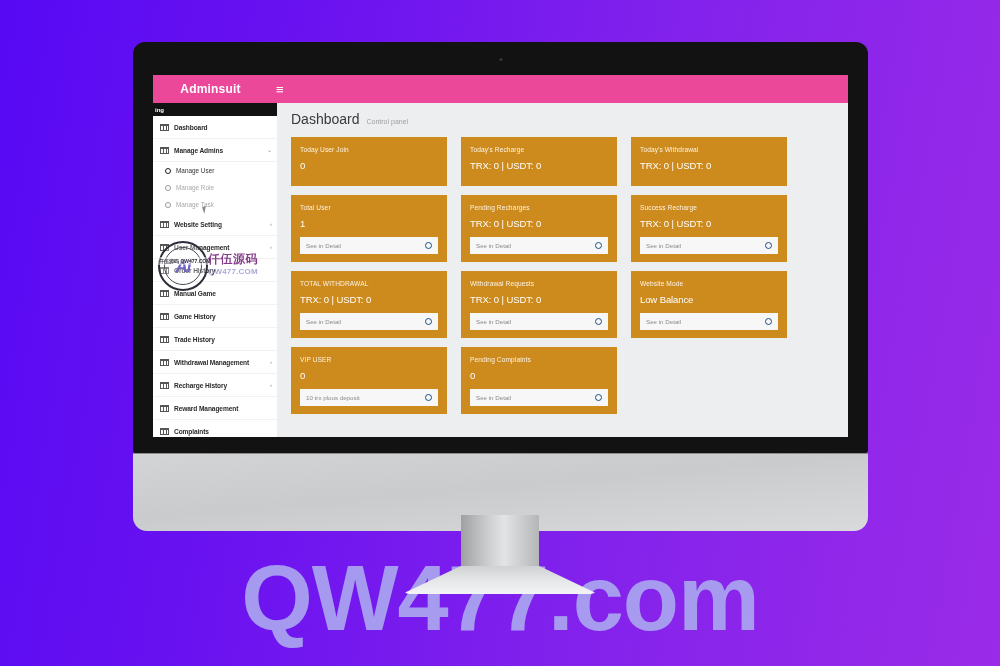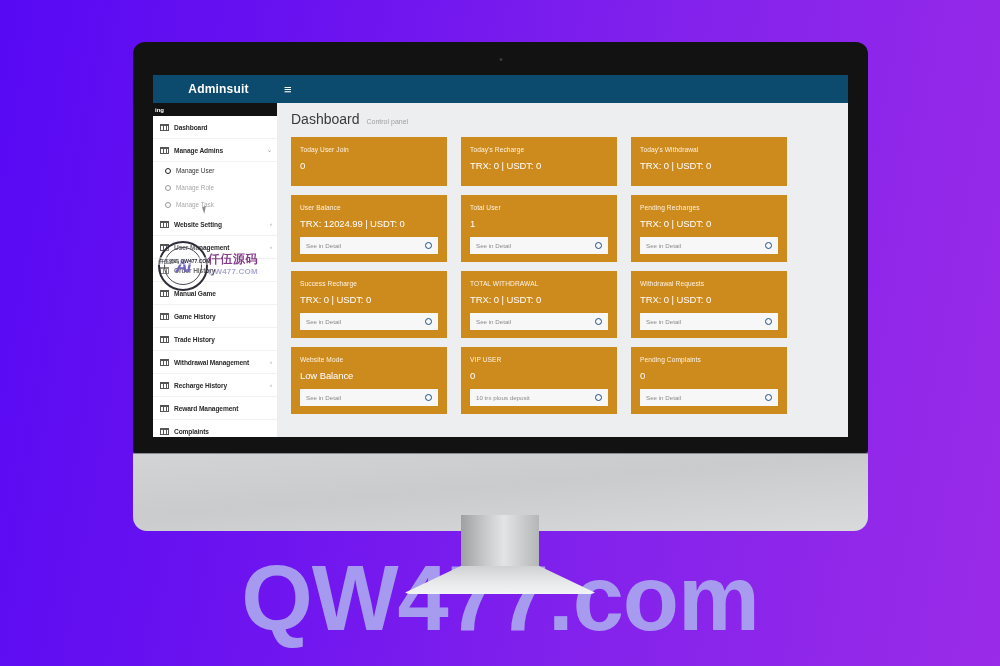--- a/index.html
+++ b/index.html
@@ -95,25 +95,24 @@
     height: 28px;
     background: linear-gradient(180deg, #cfd1d3 0%, #e6e8ea 55%, #f2f4f6 100%);
     clip-path: polygon(30% 0%, 70% 0%, 100% 100%, 0% 100%);
     border-radius: 0 0 8px 8px;
     z-index: 2;
   }
 
   
   .app-header {
     height: 28px;
-    background: #0c4a6e;
+    background: #ec4899;
     display: flex;
     align-items: center;
     flex: 0 0 auto;
-    padding-left: 8px;
   }
   .brand {
     width: 115px;
     text-align: center;
     color: #ffffff;
     font-size: 12px;
     font-weight: bold;
     letter-spacing: 0.2px;
   }
   .hamburger {
@@ -469,28 +468,20 @@
               </div>
               <div class="card">
                 <div class="card-title">Today's Recharge</div>
                 <div class="card-value">TRX: 0 | USDT: 0</div>
               </div>
               <div class="card">
                 <div class="card-title">Today's Withdrawal</div>
                 <div class="card-value">TRX: 0 | USDT: 0</div>
               </div>
               <div class="card">
-                <div class="card-title">User Balance</div>
-                <div class="card-value">TRX: 12024.99 | USDT: 0</div>
-                <div class="card-foot">
-                  <span class="ftxt">See in Detail</span>
-                  <span class="fico"></span>
-                </div>
-              </div>
-              <div class="card">
                 <div class="card-title">Total User</div>
                 <div class="card-value">1</div>
                 <div class="card-foot">
                   <span class="ftxt">See in Detail</span>
                   <span class="fico"></span>
                 </div>
               </div>
               <div class="card">
                 <div class="card-title">Pending Recharges</div>
                 <div class="card-value">TRX: 0 | USDT: 0</div>

